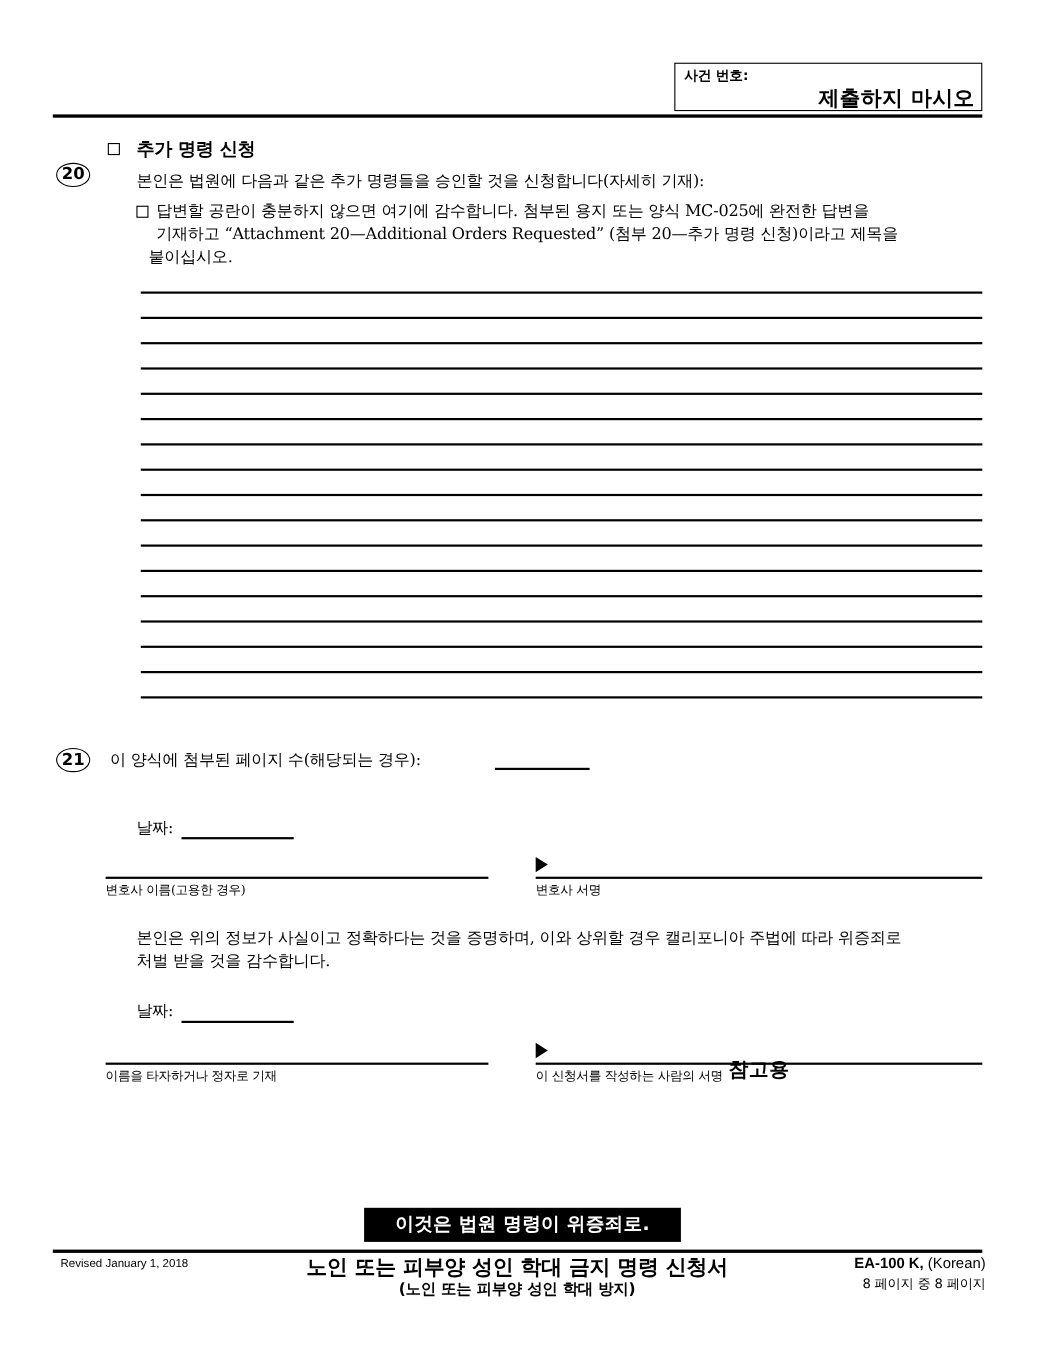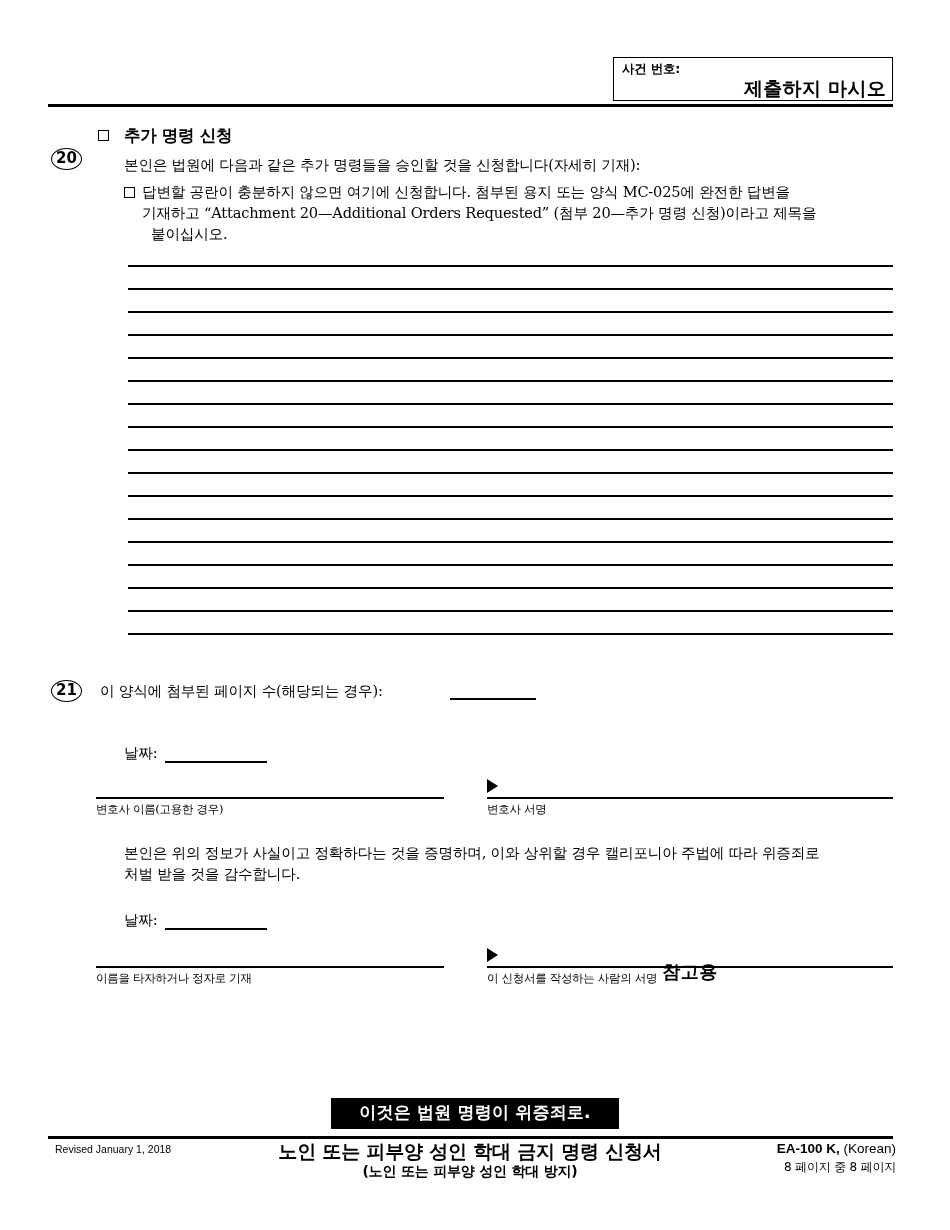--- a/index.html
+++ b/index.html
@@ -217,23 +217,23 @@
   <div class="header-rule"></div>
 
   <div class="item-num" style="left:51px; top:124px;margin-top:24px;">20</div>
 
   <span class="cbox t" style="left:98px; top:130px;"></span>
   <div class="t head20" style="left:124px; top:125px;">추가 명령 신청</div>
 
   <div class="t body-ko" style="left:124px; top:155px; width:760px;">본인은 법원에 다음과 같은 추가 명령들을 승인할 것을 신청합니다(자세히 기재):</div>
 
   <span class="cbox t" style="left:124px; top:187px;"></span>
-  <div class="t body-ko" style="left:142px; top:182px; width:752px;">답변할 공란이 충분하지 않으면 여기에 신청합니다. 첨부된 용지 또는 양식 MC-025에 완전한 답변을</div>
+  <div class="t body-ko" style="left:142px; top:182px; width:752px;">답변할 공란이 충분하지 않으면 여기에 감수합니다. 첨부된 용지 또는 양식 MC-025에 완전한 답변을</div>
   <div class="t body-ko" style="left:142px; top:203px; width:752px;">기재하고 “Attachment 20—Additional Orders Requested” (첨부 20—추가 명령 신청)이라고 제목을</div>
-  <div class="t body-ko" style="left:151px; top:224px; width:752px;">붙이십시오.</div>
+  <div class="t body-ko" style="left:135px; top:224px; width:752px;">붙이십시오.</div>
 
   <div id="ruled-lines">
       <div class="rule-line" style="top: 265px;"></div>
       <div class="rule-line" style="top: 288px;"></div>
       <div class="rule-line" style="top: 311px;"></div>
       <div class="rule-line" style="top: 334px;"></div>
       <div class="rule-line" style="top: 357px;"></div>
       <div class="rule-line" style="top: 380px;"></div>
       <div class="rule-line" style="top: 403px;"></div>
       <div class="rule-line" style="top: 426px;"></div>

